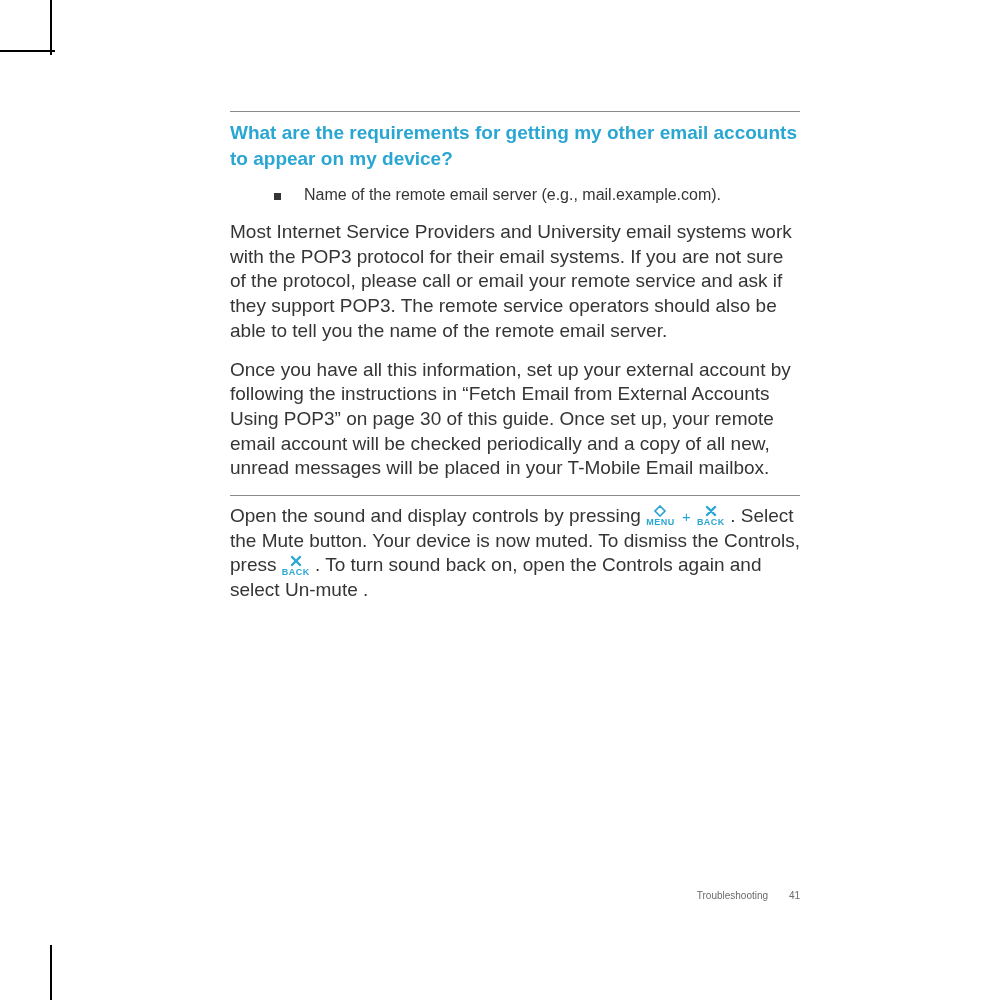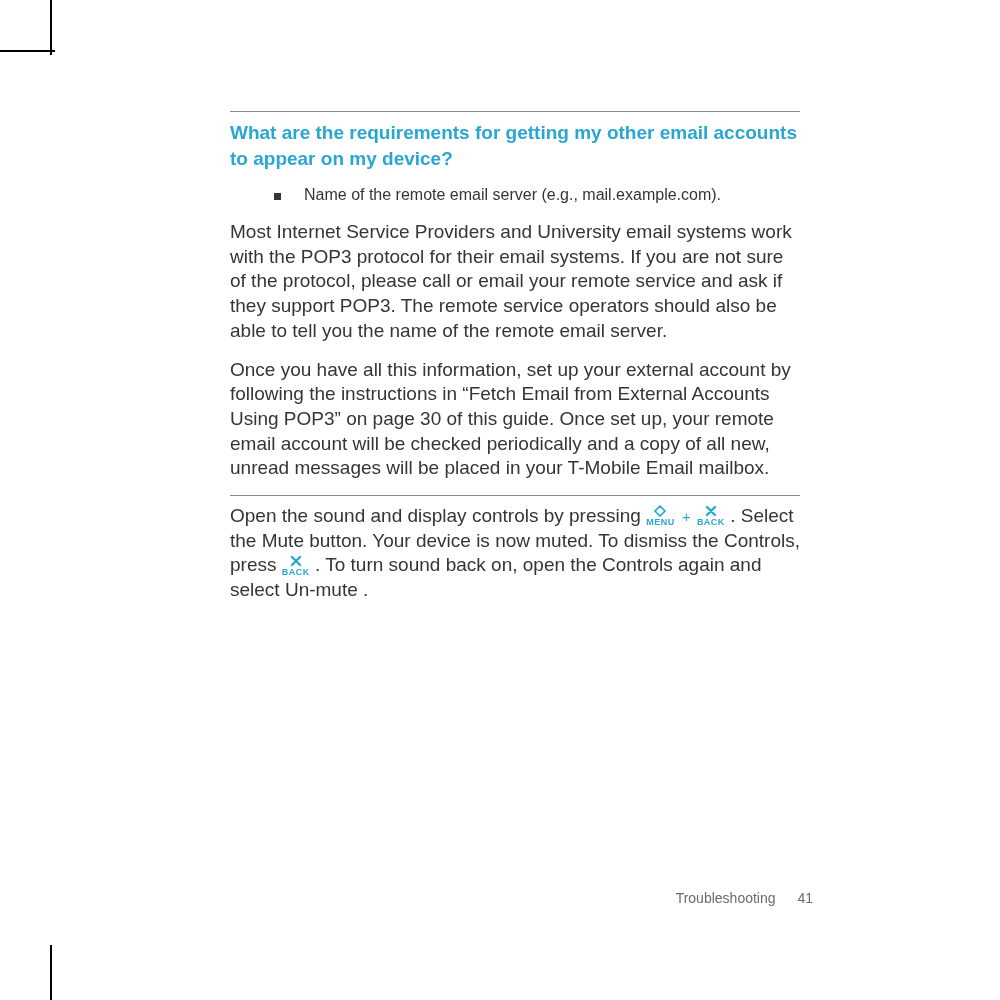--- a/index.html
+++ b/index.html
@@ -101,25 +101,25 @@
   }
   .plus {
     font-size: 15px;
     color: #2aa6d3;
     vertical-align: middle;
     margin: 0 2px;
   }
   .bold { font-weight: 400; }
   .footer {
     position: absolute;
-    left: 243px;
+    left: 230px;
     width: 570px;
     top: 890px;
     text-align: right;
-    font-size: 14px;
+    font-size: 10px;
     color: #6a6a6a;
   }
   .footer .pg { margin-left: 18px; }
 </style>
 </head>
 <body>
 
 <div class="page">
   <div class="crop-top"></div>
   <div class="crop-left"></div>

